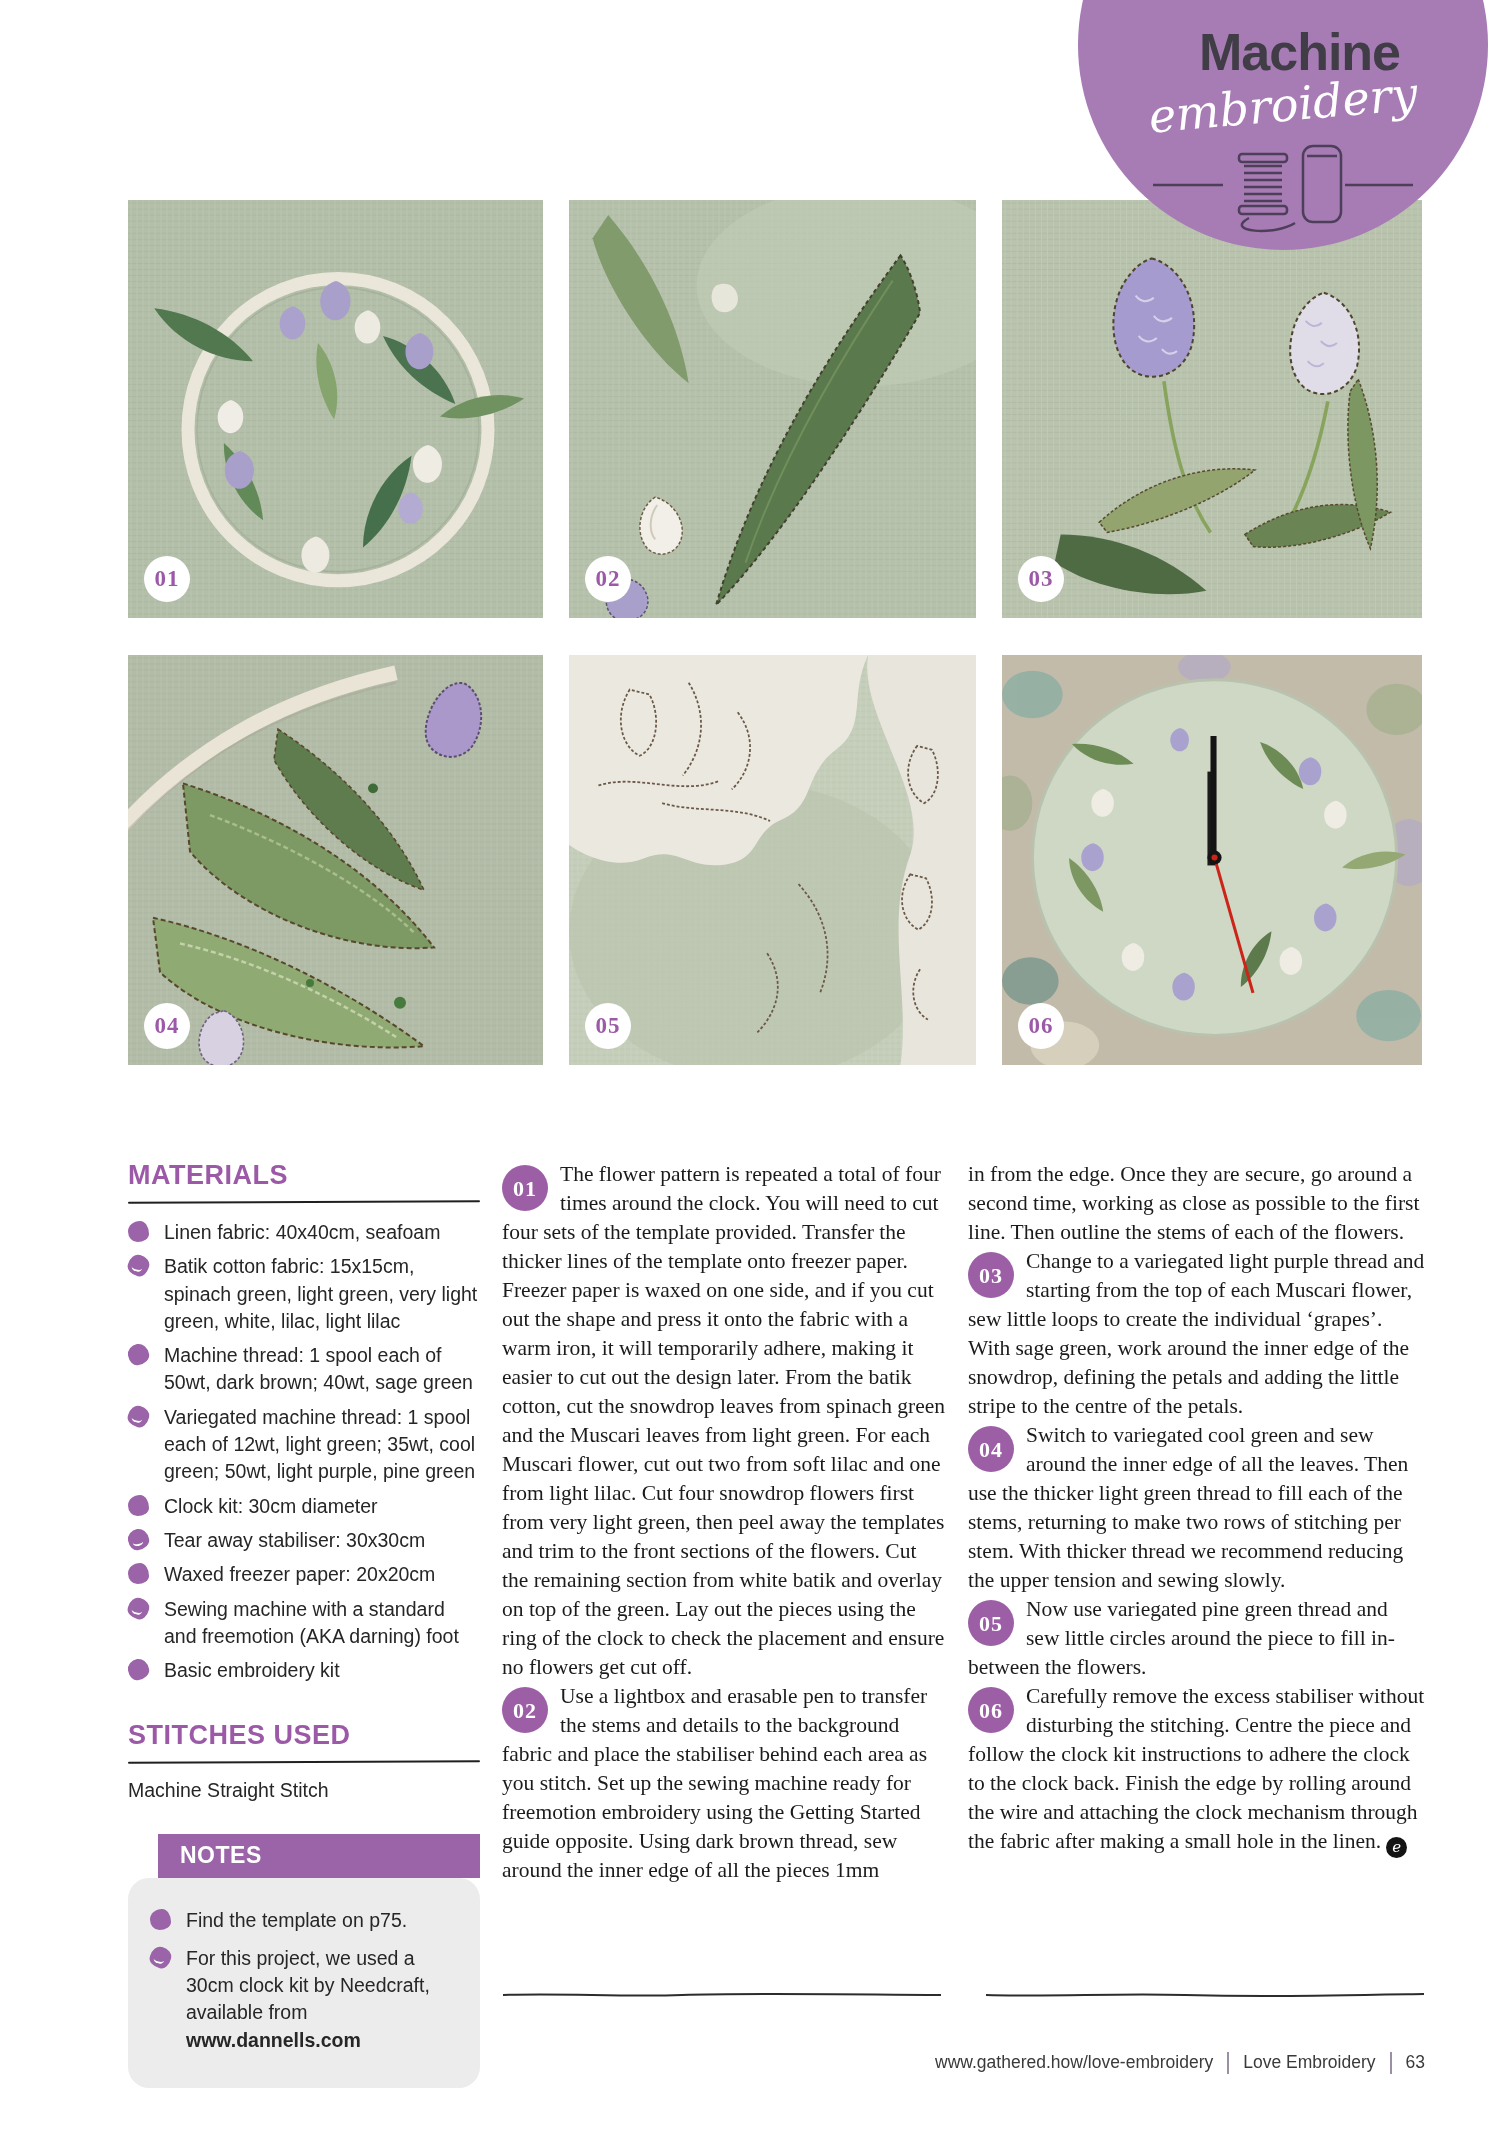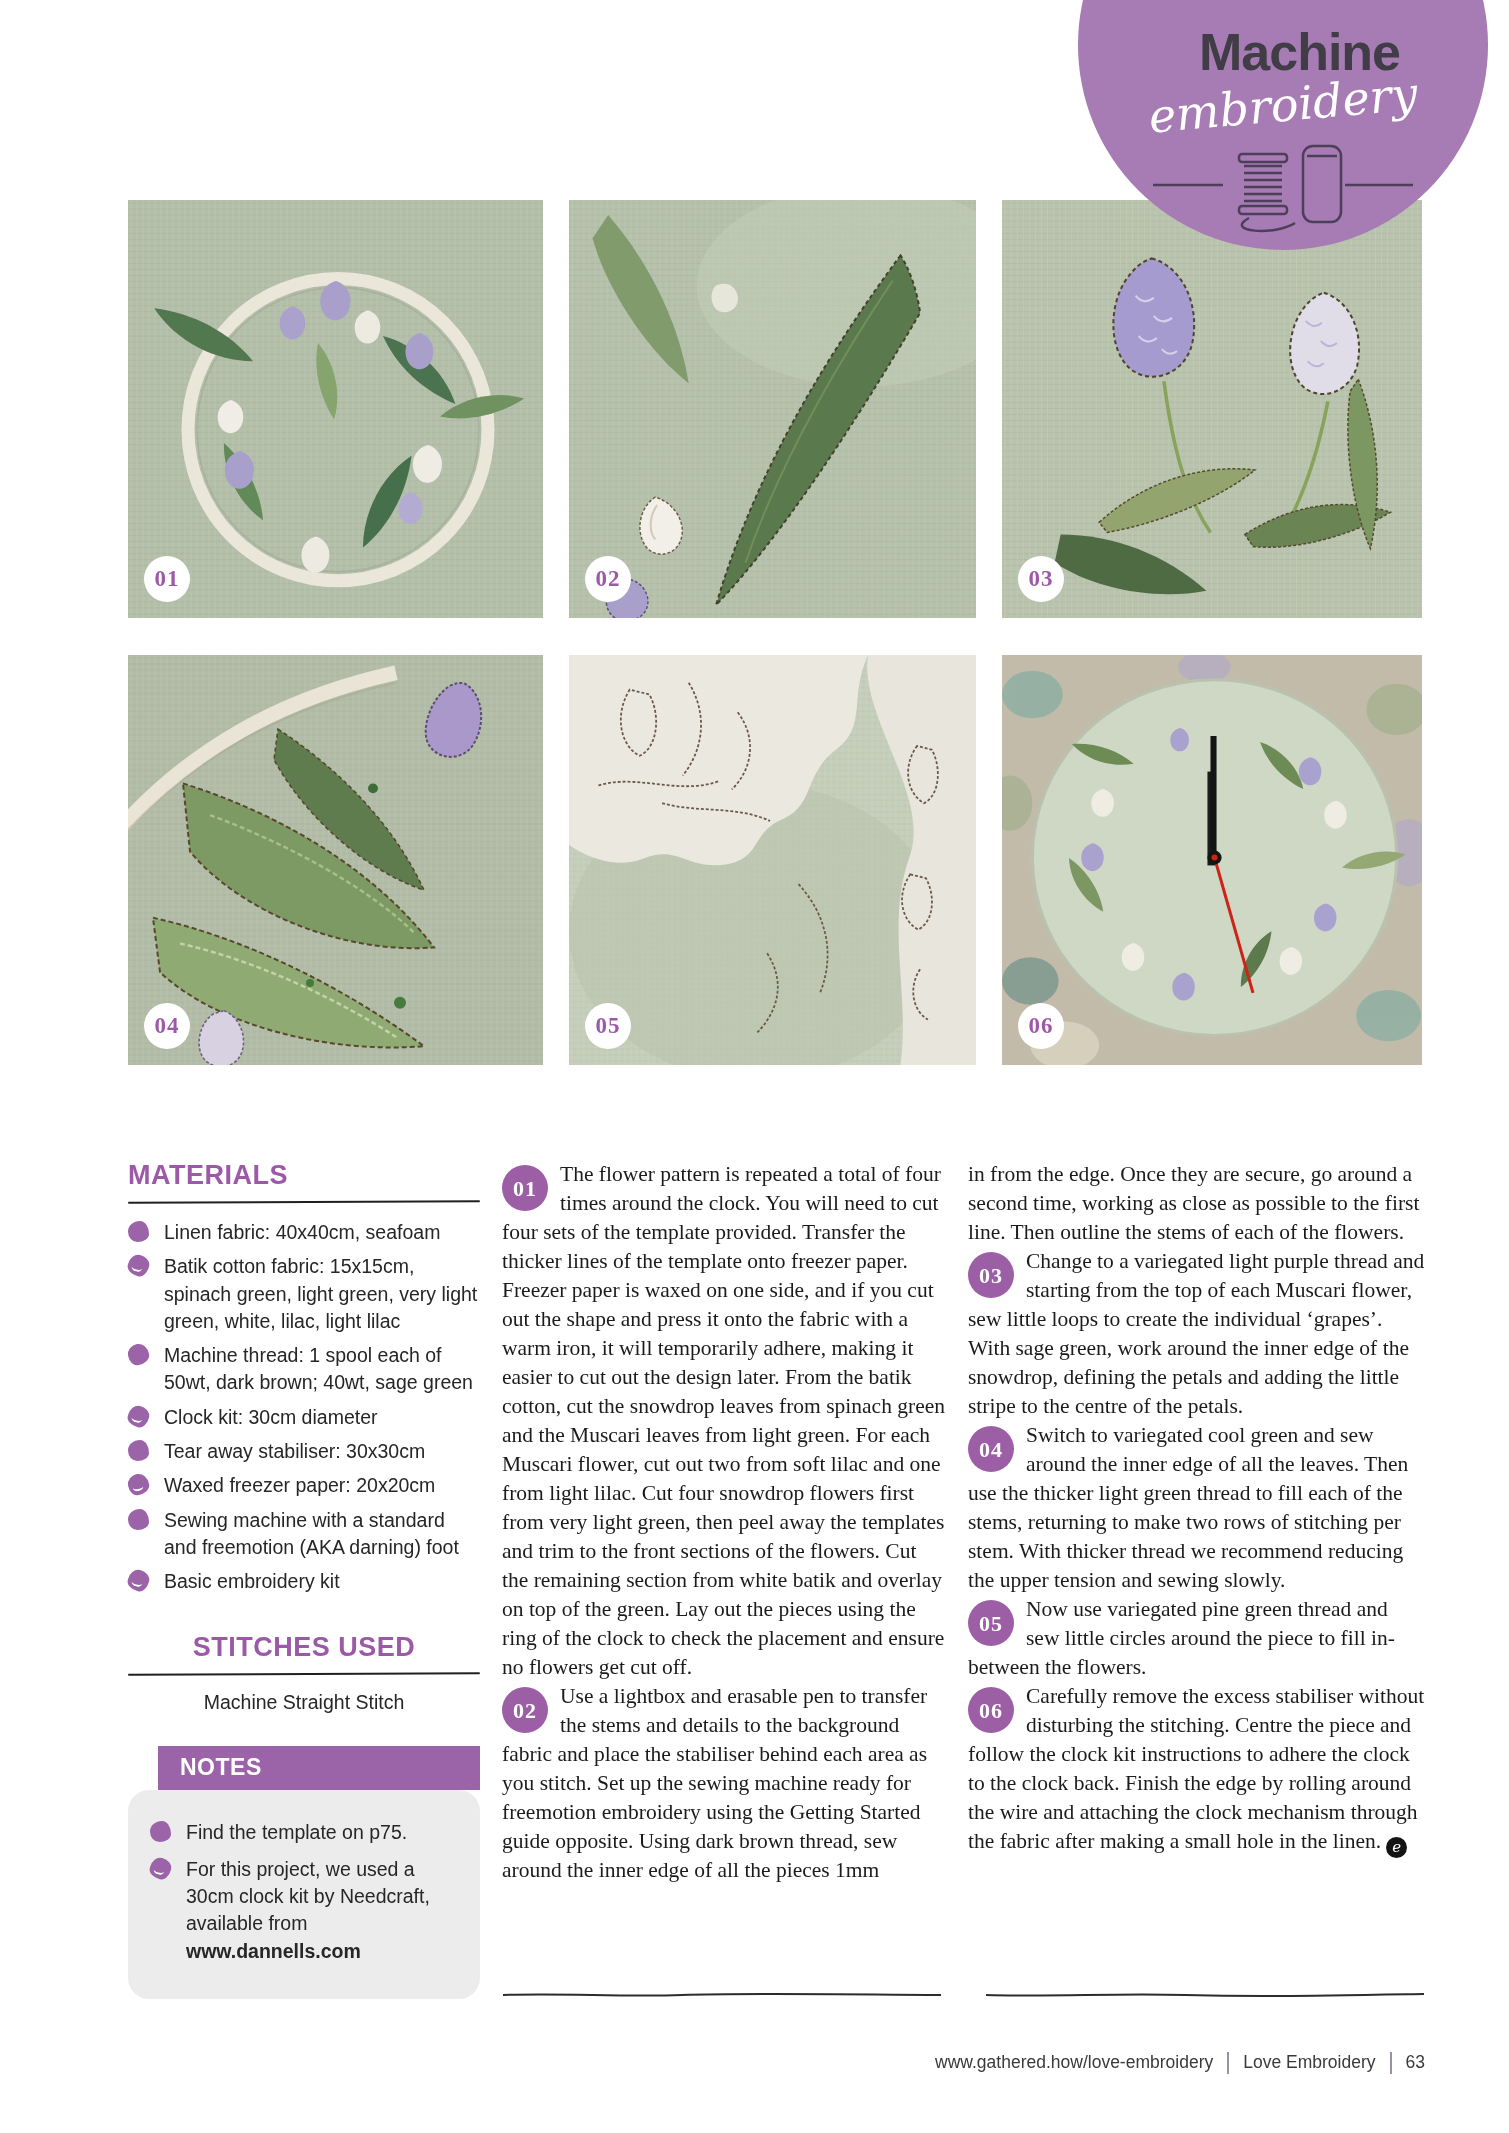--- a/index.html
+++ b/index.html
@@ -41,21 +41,21 @@
 
   ul.blist{list-style:none;margin:0;padding:0;font-size:19.5px;line-height:1.4;color:#262626;}
   ul.blist li{position:relative;padding-left:36px;margin-bottom:7px;}
   .blob{position:absolute;left:0;top:2px;width:21px;height:21px;background:#9b63a8;
         border-radius:58% 42% 55% 45%/50% 62% 38% 50%;}
   ul.blist li:nth-child(2n) .blob{border-radius:45% 55% 40% 60%/58% 42% 60% 40%;transform:rotate(14deg);}
   ul.blist li:nth-child(3n) .blob{border-radius:52% 48% 62% 38%/46% 58% 42% 54%;transform:rotate(-10deg);}
   ul.blist li:nth-child(2n) .blob::after{content:"";position:absolute;left:4px;top:8px;width:11px;height:7px;
         border-bottom:2.5px solid #fff;border-radius:50%;}
 
-  .stitches{margin-top:36px;text-align:center;}
+  .stitches{margin-top:36px;}
   .stitch-text{font-size:19.5px;color:#262626;margin:16px 0 0 0;}
 
   .notes{margin-top:32px;}
   .notes-header{background:#9b63a8;color:#ffffff;font-weight:bold;font-size:23px;
                 padding:8px 0 9px 22px;letter-spacing:.5px;margin-left:30px;}
   .notes-body{background:#ececec;padding:29px 18px 24px 22px;border-radius:21px;}
   .notes-body ul.blist li{margin-bottom:10px;}
   .bold-link{font-weight:bold;}
 
   .steps p{margin:0;font-family:"Liberation Serif",serif;font-size:21.5px;line-height:29px;
@@ -283,20 +283,21 @@
     </svg>
   </div>
 
   <div class="col col1">
     <h2 class="section-heading">MATERIALS</h2>
     <div class="rule"></div>
     <ul class="blist">
       <li><span class="blob"></span><span>Linen fabric: 40x40cm, seafoam</span></li>
       <li><span class="blob"></span><span>Batik cotton fabric: 15x15cm, spinach green, light green, very light green, white, lilac, light lilac</span></li>
       <li><span class="blob"></span><span>Machine thread: 1 spool each of 50wt, dark brown; 40wt, sage green</span></li>
+      <li><span class="blob"></span><span>Variegated machine thread: 1 spool each of 12wt, light green; 35wt, cool green; 50wt, light purple, pine green</span></li>
       <li><span class="blob"></span><span>Clock kit: 30cm diameter</span></li>
       <li><span class="blob"></span><span>Tear away stabiliser: 30x30cm</span></li>
       <li><span class="blob"></span><span>Waxed freezer paper: 20x20cm</span></li>
       <li><span class="blob"></span><span>Sewing machine with a standard and freemotion (AKA darning) foot</span></li>
       <li><span class="blob"></span><span>Basic embroidery kit</span></li>
     </ul>
 
     <div class="stitches">
       <h2 class="section-heading">STITCHES USED</h2>
       <div class="rule"></div>

